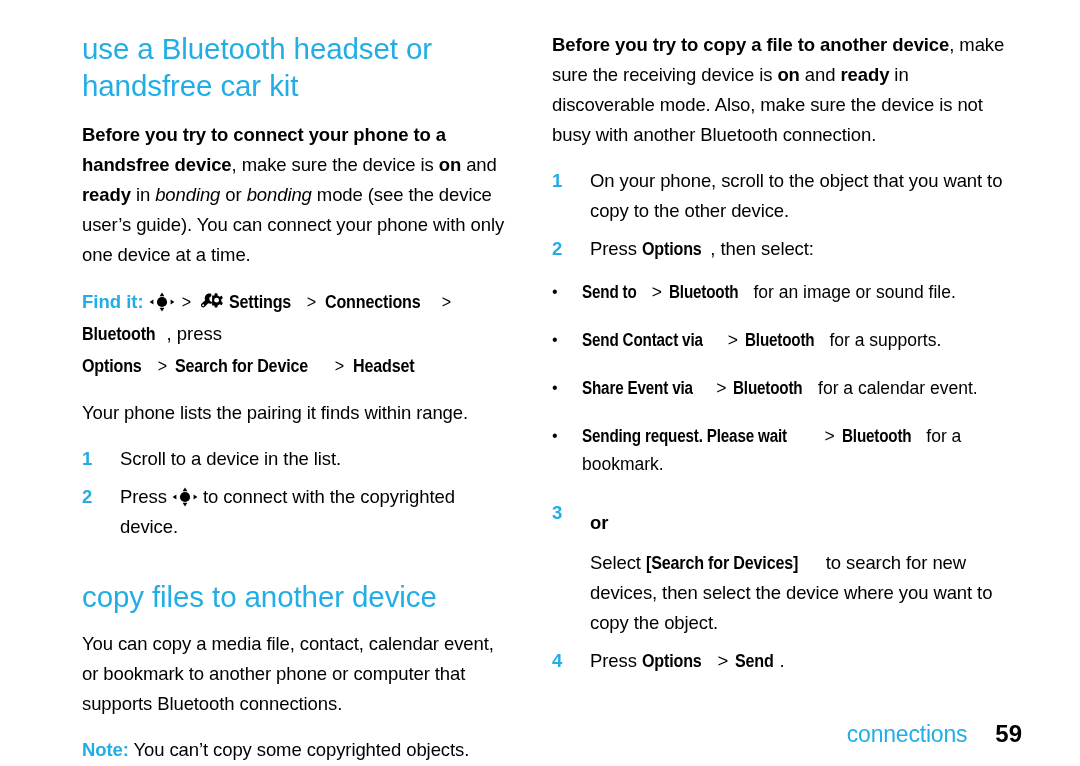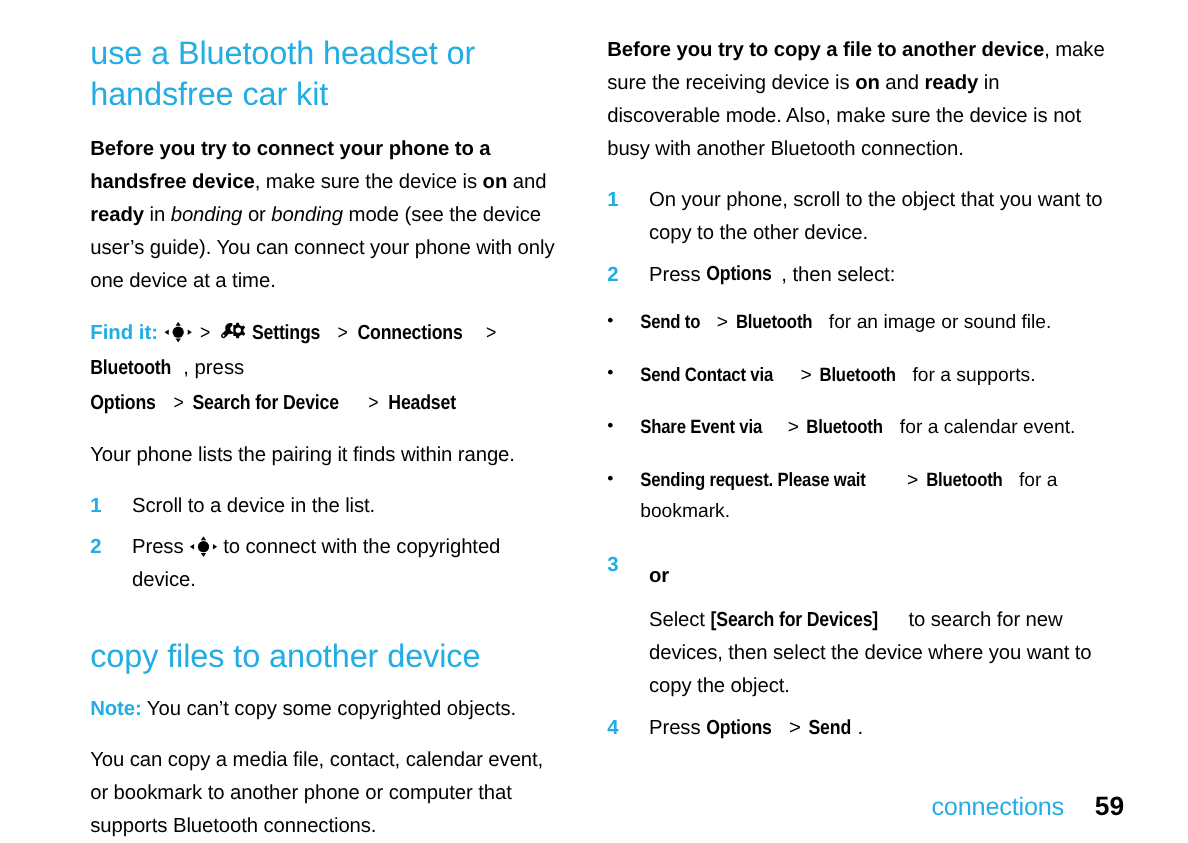--- a/index.html
+++ b/index.html
@@ -203,23 +203,23 @@
                   <polygon points="13,0.6 10.6,4.2 15.4,4.2" fill="#000"></polygon>
                   <polygon points="13,19.4 10.6,15.8 15.4,15.8" fill="#000"></polygon>
                   <polygon points="0.6,10 4.4,7.5 4.4,12.5" fill="#000"></polygon>
                   <polygon points="25.4,10 21.6,7.5 21.6,12.5" fill="#000"></polygon>
                 </svg></span><span> to connect with the copyrighted device.</span></span>
         </div>
       </div>
 
       <h1 class="section-title second">copy files to another device</h1>
 
+      <p class="body">You can copy a media file, contact, calendar event, or bookmark to another phone or computer that supports Bluetooth connections.</p>
+
       <p class="body"><span class="note-label">Note:</span><span> You can’t copy some copyrighted objects.</span></p>
-
-      <p class="body">You can copy a media file, contact, calendar event, or bookmark to another phone or computer that supports Bluetooth connections.</p>
 
     </div>
 
     <div class="col col-right">
 
       <p class="body"><b>Before you try to copy a file to another device</b><span>, make sure the receiving device is </span><b>on</b><span> and </span><b>ready</b><span> in discoverable mode. Also, make sure the device is not busy with another Bluetooth connection.</span></p>
 
       <div class="steps">
 
         <div class="step">

